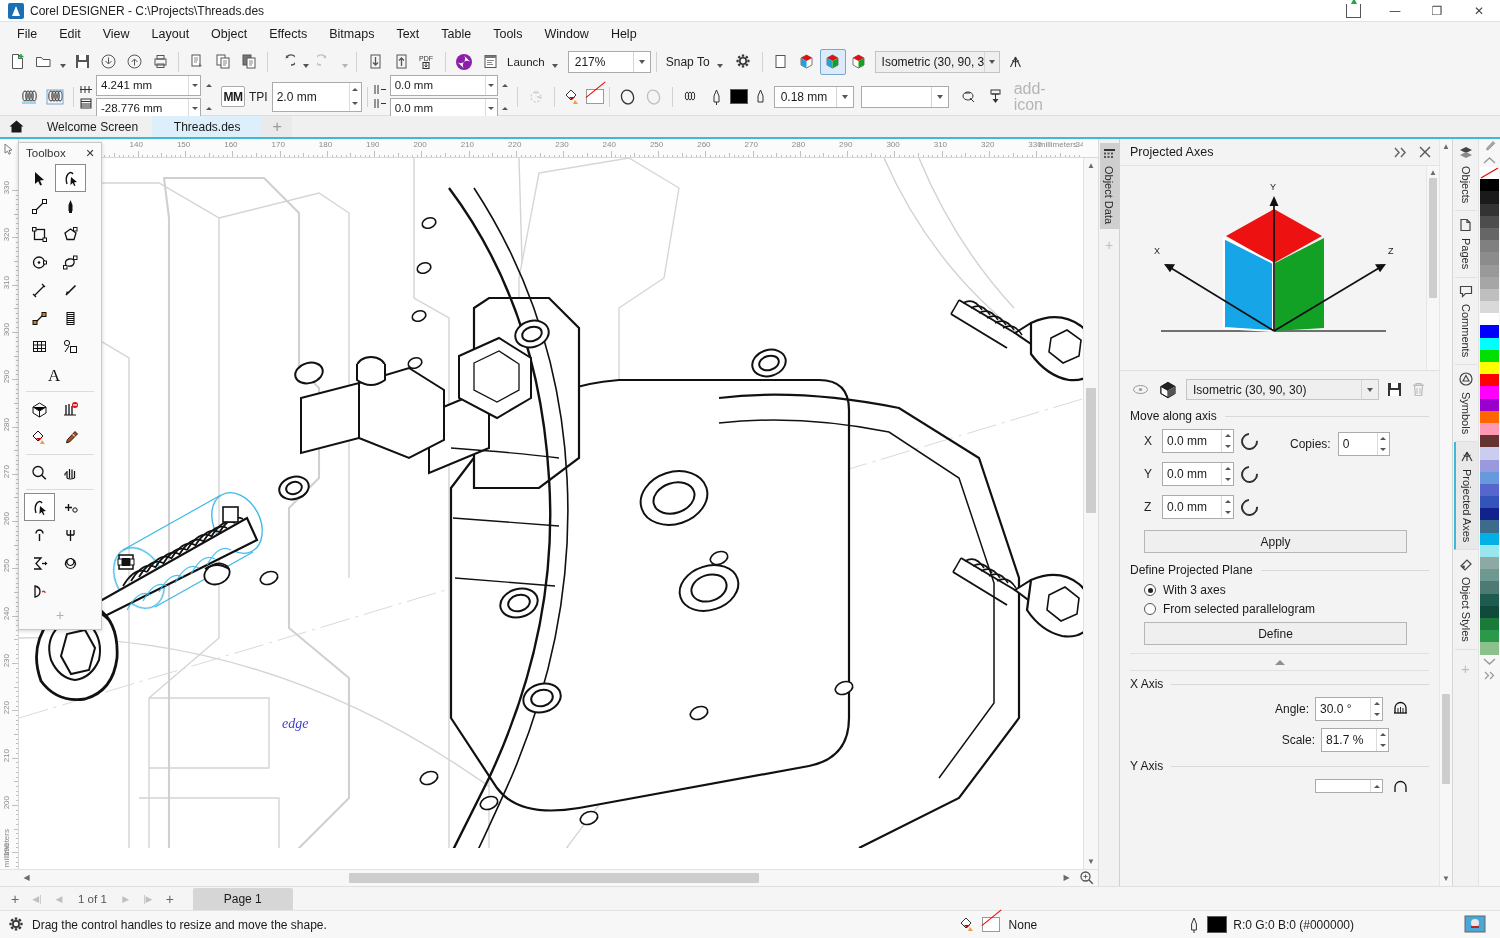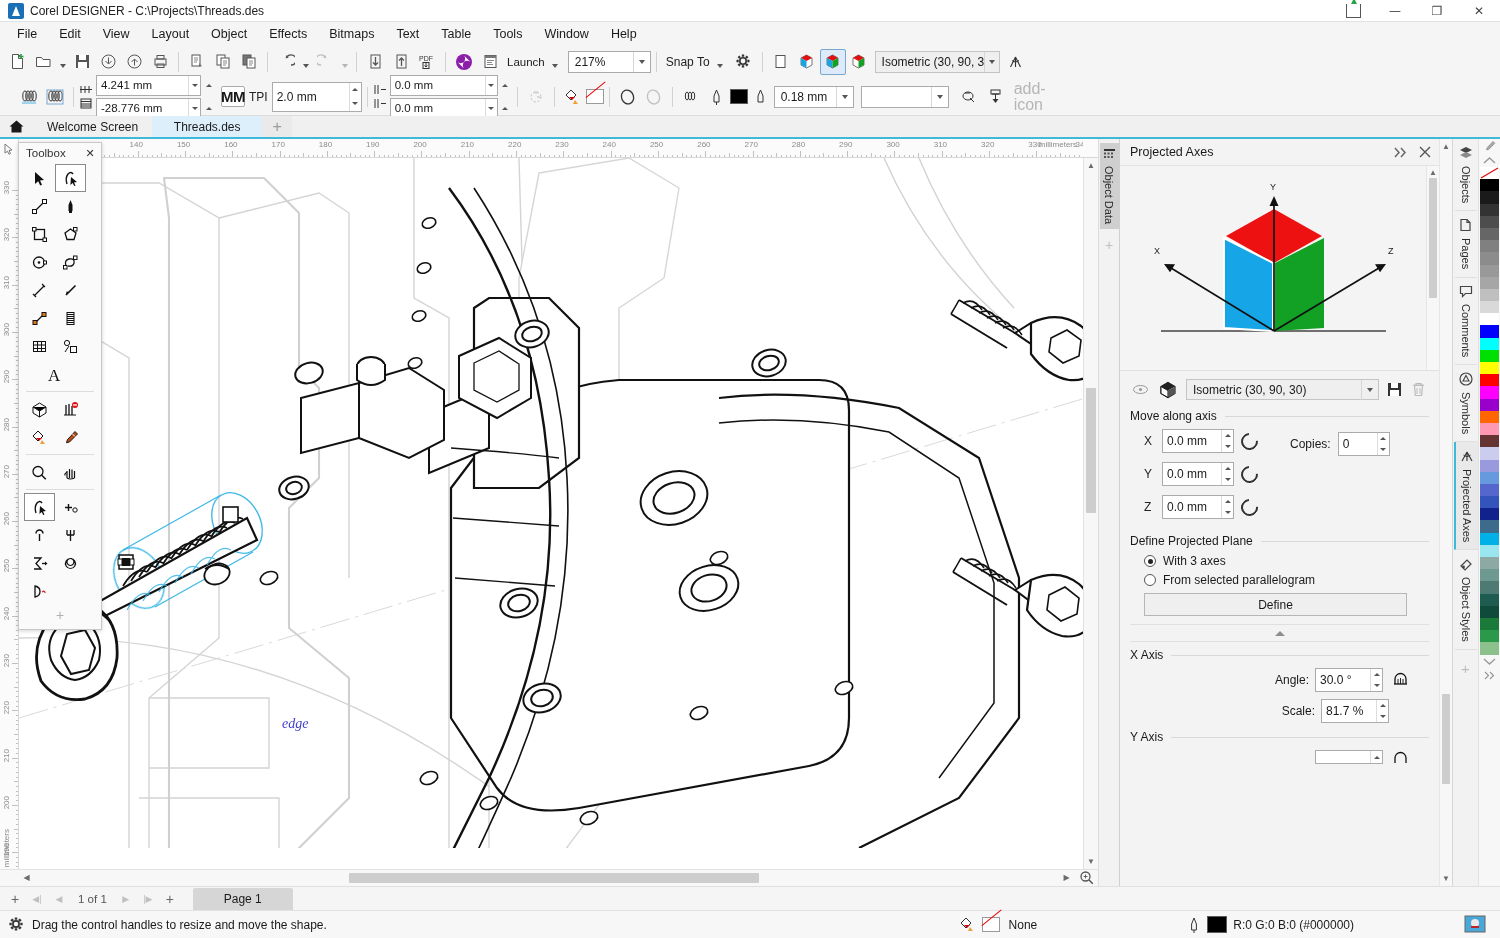--- a/index.html
+++ b/index.html
@@ -472,21 +472,21 @@
     </div>
     <div style="display:flex;flex-direction:column;gap:2px;margin-left:1px;">
       <div style="width:13px;height:21px;display:flex;align-items:center;justify-content:center;">
           <div class="ar-up"></div>
         </div>
       <div style="width:13px;height:21px;display:flex;align-items:center;justify-content:center;">
           <div class="ar-up"></div>
         </div>
     </div>
     <div class="tb-btn" style="margin-left:6px; border:1px solid #ababab; background:#fff; width:24px; height:21px;">
-      <span style="font-size:15px;font-weight:bold;letter-spacing:-.5px;">MM</span>
+      <span style="font-size:12px;font-weight:bold;letter-spacing:-.5px;">MM</span>
     </div>
     <div class="lbl-s" style="font-size:12px;">TPI</div>
     <div class="spin" style="width:90px;height:30px;">
       <div class="sv" style="font-size:12px;">2.0 mm</div>
       <div class="sbx" style="height:28px;">
           <i>
             <div class="ar-up"></div>
           </i>
           <i>
             <div class="ar-dn"></div>
@@ -1610,20 +1610,23 @@
                       <div class="ar-up"></div>
                     </i>
                     <i>
                       <div class="ar-dn"></div>
                     </i>
                   </div>
               </div>
             </div>
           </div>
 
+          <div class="btn" style="margin:2px 0 10px 14px; width:263px;">
+            <span>Apply</span>
+          </div>
 
           <div class="section-h">
             <span>Define Projected Plane</span>
             <i></i>
           </div>
           <div class="radio-row">
             <div class="radio on"></div>
             <span>With 3 axes</span>
           </div>
           <div class="radio-row">

